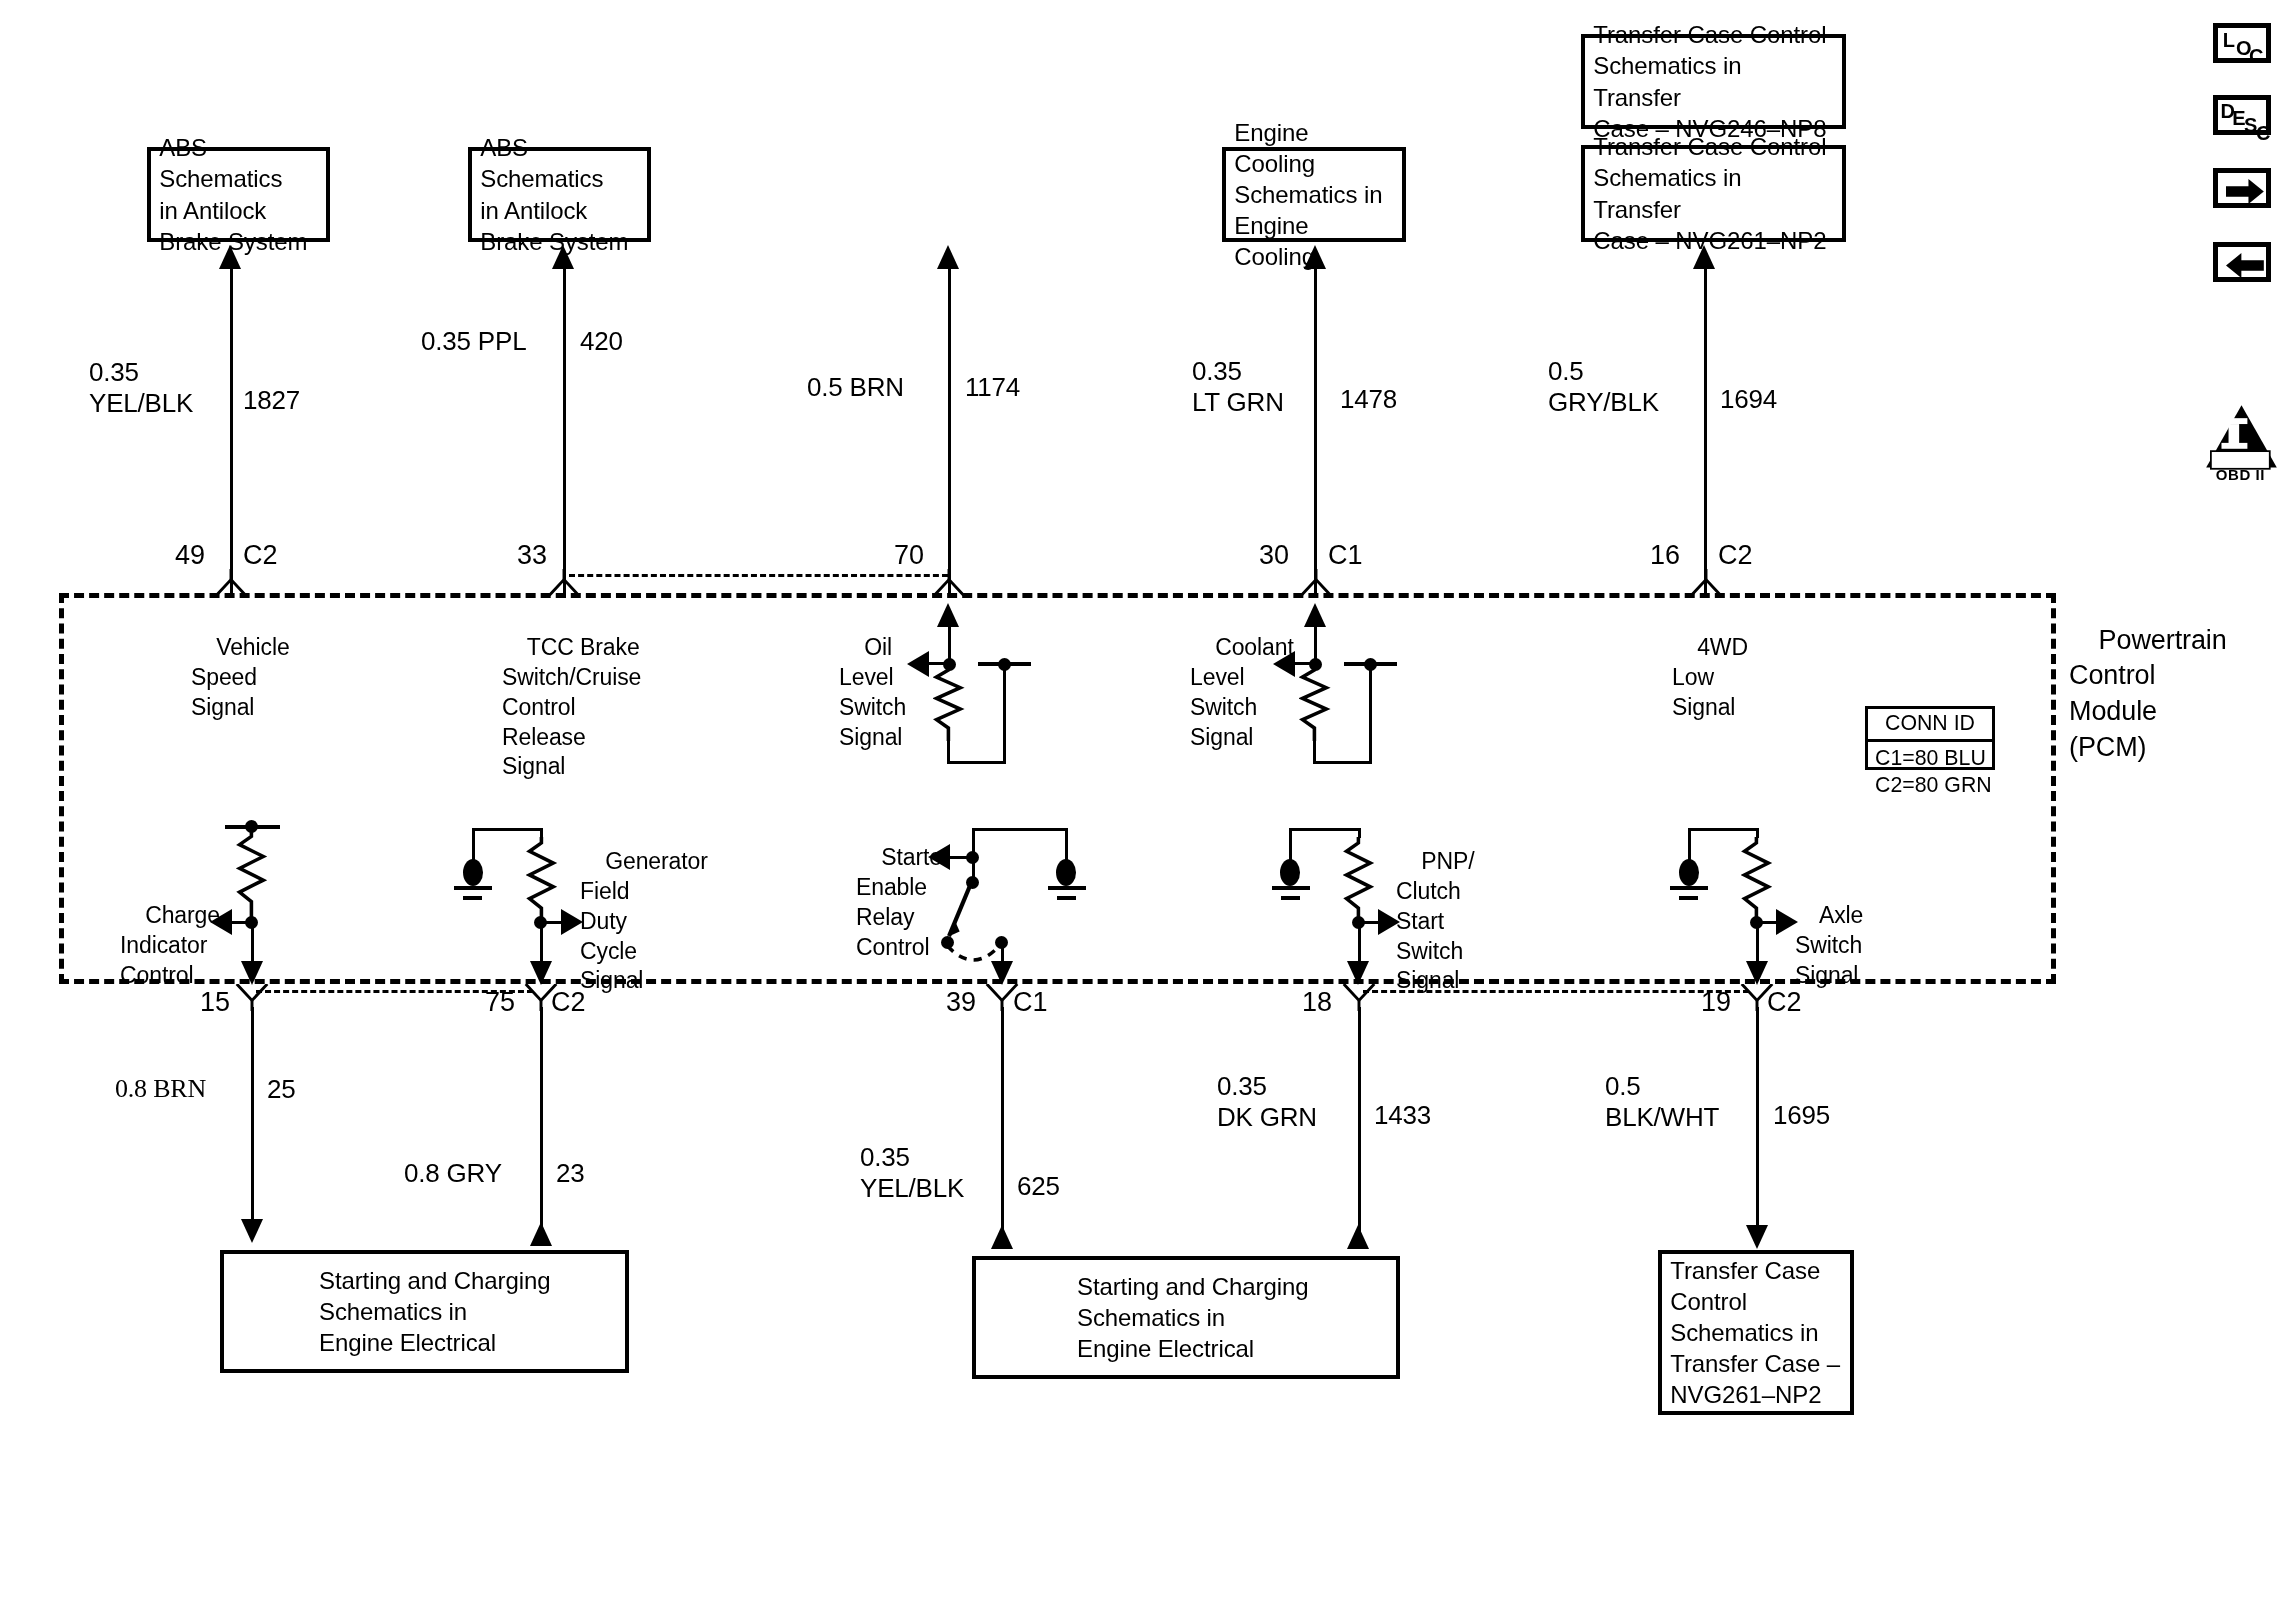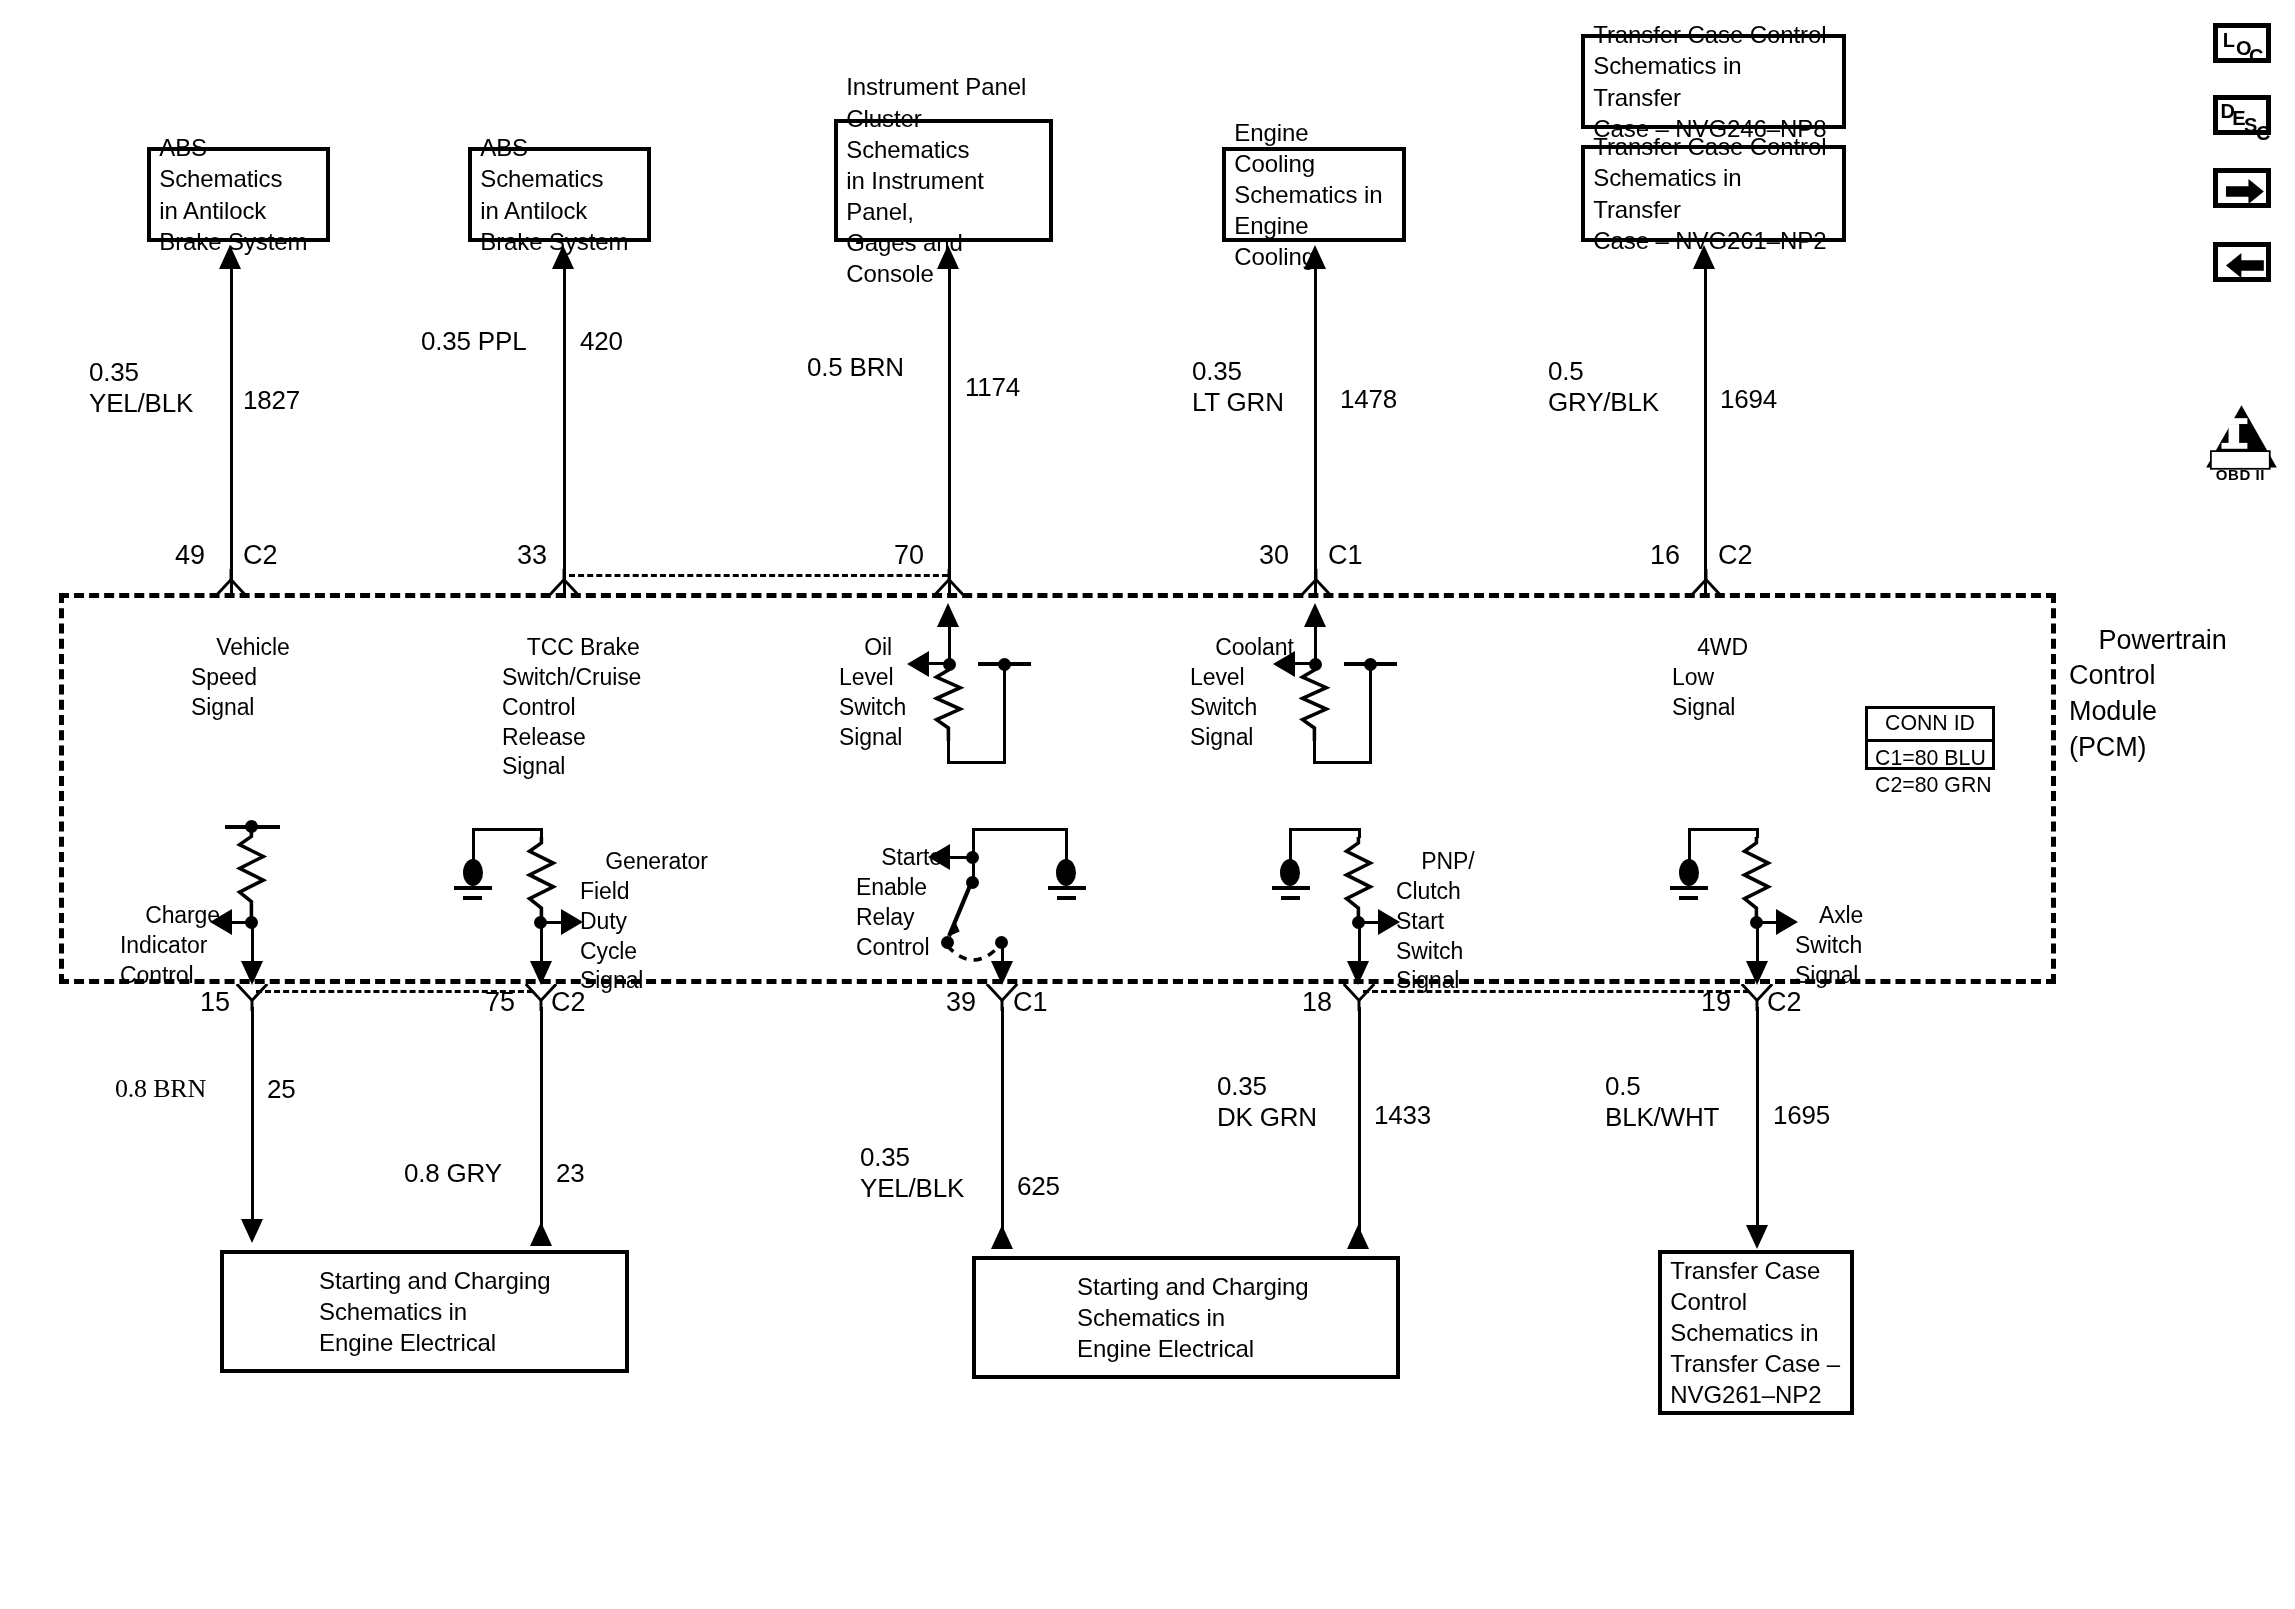--- a/index.html
+++ b/index.html
@@ -51,23 +51,20 @@
 <div id="sheet">
 
   <div class="ref-box" style="left:147px;top:147px;width:183px;height:95px;">
     <div class="txt"><span>ABS Schematics</span><br><span>in Antilock</span><br><span>Brake System</span></div>
   </div>
 
   <div class="ref-box" style="left:468px;top:147px;width:183px;height:95px;">
     <div class="txt"><span>ABS Schematics</span><br><span>in Antilock</span><br><span>Brake System</span></div>
   </div>
 
-  <div class="ref-box" style="left:834px;top:119px;width:219px;height:123px;">
-    <div class="txt"><span>Instrument Panel</span><br><span>Cluster Schematics</span><br><span>in Instrument Panel,</span><br><span>Gages and Console</span></div>
-  </div>
 
   <div class="ref-box" style="left:1222px;top:147px;width:184px;height:95px;">
     <div class="txt"><span>Engine Cooling</span><br><span>Schematics in</span><br><span>Engine Cooling</span></div>
   </div>
 
   <div class="ref-box" style="left:1581px;top:34px;width:265px;height:95px;">
     <div class="txt"><span>Transfer Case Control</span><br><span>Schematics in Transfer</span><br><span>Case – NVG246–NP8</span></div>
   </div>
 
   <div class="ref-box" style="left:1581px;top:145px;width:265px;height:97px;">
@@ -94,21 +91,21 @@
   <div class="pin" style="left:508px;top:540px;margin-left:9px;"><span>33</span></div>
   <svg class="ysym" style="left:546px;top:569px;" width="36" height="27" viewBox="0 0 60 46">
       <path d="M4 46 L30 18 L56 46" stroke="#000" stroke-width="5" fill="none"></path>
       <line x1="30" y1="18" x2="30" y2="0" stroke="#000" stroke-width="5"></line>
     </svg>
 
   <div style="position:absolute;left:569px;top:574px;width:379px;height:0;border-top:3px dashed #000;"></div>
 
   <div class="arrow-up" style="left:937px;top:245px;"></div>
   <div class="wire" style="left:948px;top:267px;height:331px;"></div>
-  <div class="lbl" style="left:807px;top:352px;text-align:center;"><span>0.5</span> <span>BRN</span></div>
+  <div class="lbl" style="left:807px;top:372px;text-align:center;"><span>0.5</span> <span>BRN</span></div>
   <div class="divider" style="left:948px;top:366px;height:41px;"></div>
   <div class="lbl" style="left:965px;top:372px;"><span>1174</span></div>
   <div class="pin" style="left:894px;top:540px;"><span>70</span></div>
   <svg class="ysym" style="left:931px;top:569px;" width="36" height="27" viewBox="0 0 60 46">
       <path d="M4 46 L30 18 L56 46" stroke="#000" stroke-width="5" fill="none"></path>
       <line x1="30" y1="18" x2="30" y2="0" stroke="#000" stroke-width="5"></line>
     </svg>
 
   <div class="arrow-up" style="left:1304px;top:245px;"></div>
   <div class="wire" style="left:1314px;top:267px;height:331px;"></div>

